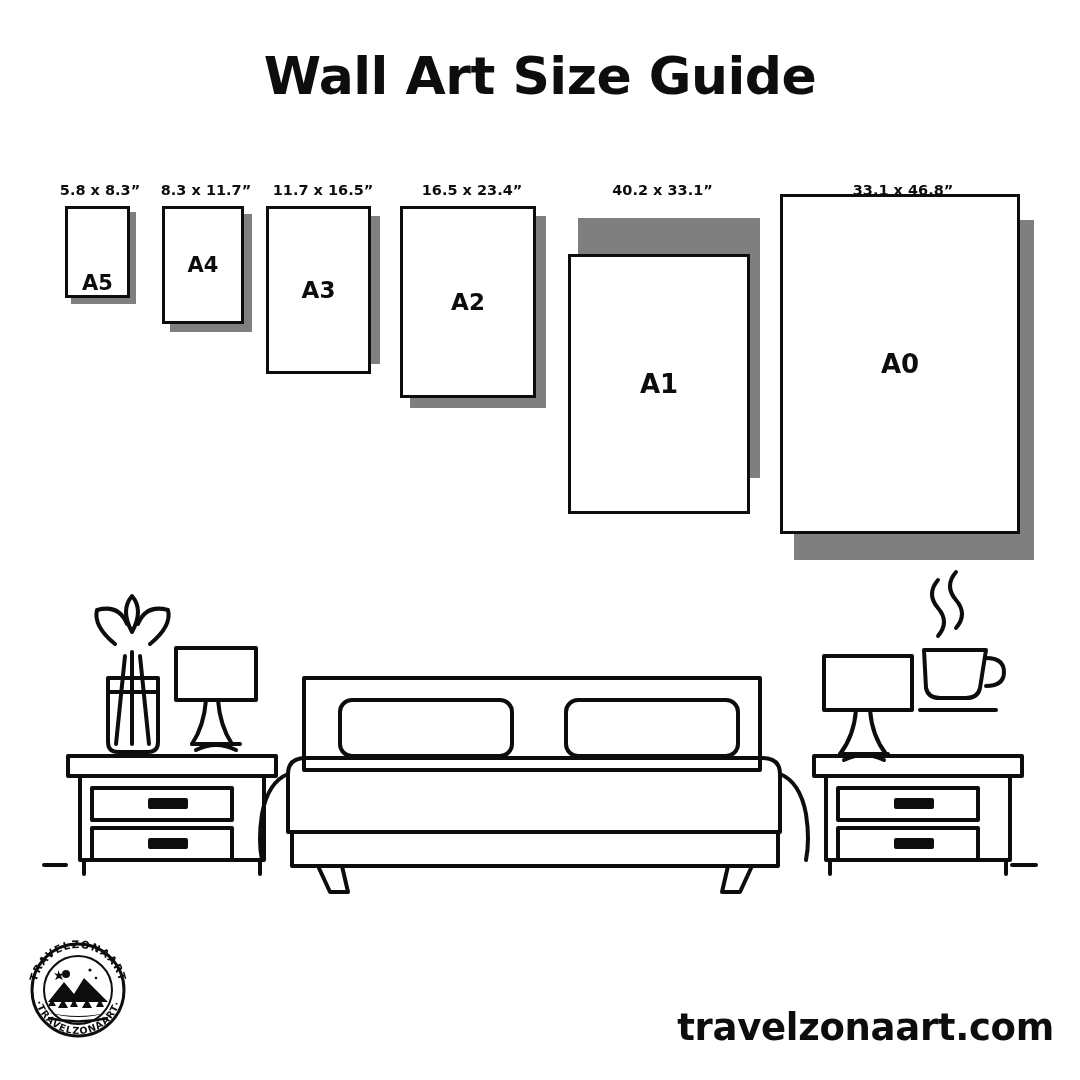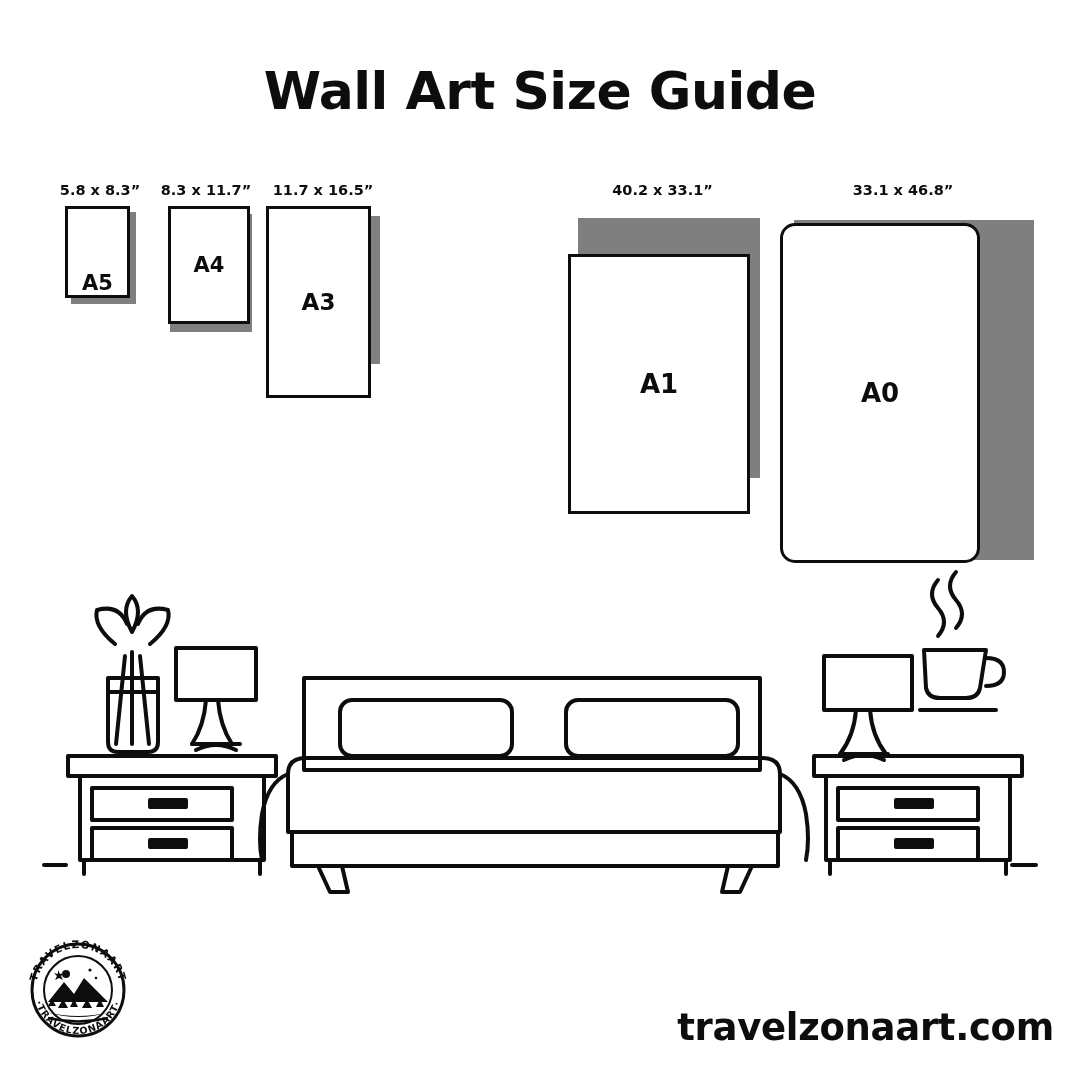--- a/index.html
+++ b/index.html
@@ -11,21 +11,21 @@
     width: 1080px;
     height: 1080px;
     position: relative;
     overflow: hidden;
     font-family: "DejaVu Sans", "Liberation Sans", sans-serif;
     color: #111111;
   }
 
   #page-title {
     position: absolute;
-    top: 61px;
+    top: 46px;
     left: 0;
     width: 1080px;
     text-align: center;
     font-size: 52px;
     font-weight: 700;
     letter-spacing: -0.5px;
     color: #0d0d0d;
   }
 
   
@@ -110,46 +110,53 @@
     <div class="frame-dim">5.8 x 8.3”</div>
     <div class="frame-shadow" style="left:16px; top:36px; width:65px; height:92px;"></div>
     <div class="frame-box" style="left:10px; top:30px; width:65px; height:92px;align-items:flex-end;">
       <span class="frame-label xs">A5</span>
     </div>
   </div>
 
   <div class="frame-group" style="left:152px; top:176px; width:108px; height:160px;">
     <div class="frame-dim">8.3 x 11.7”</div>
     <div class="frame-shadow" style="left:18px; top:38px; width:82px; height:118px;"></div>
-    <div class="frame-box" style="left:10px; top:30px; width:82px; height:118px;margin-left:6px;">
+    <div class="frame-box" style="left:10px; top:30px; width:82px; height:118px;">
       <span class="frame-label xs">A4</span>
     </div>
   </div>
 
   <div class="frame-group" style="left:258px; top:176px; width:130px; height:210px;">
     <div class="frame-dim">11.7 x 16.5”</div>
     <div class="frame-shadow" style="left:17px; top:40px; width:105px; height:148px;"></div>
-    <div class="frame-box" style="left:8px; top:30px; width:105px; height:192px;text-align:right;">
+    <div class="frame-box" style="left:8px; top:30px; width:105px; height:168px;text-align:right;">
       <span class="frame-label sm">A3</span>
     </div>
   </div>
 
+  <div class="frame-group" style="left:392px; top:176px; width:160px; height:260px;">
+    <div class="frame-dim">16.5 x 23.4”</div>
+    <div class="frame-shadow" style="left:18px; top:40px; width:136px; height:192px;"></div>
+    <div class="frame-box" style="left:8px; top:30px; width:136px; height:192px;">
+      <span class="frame-label sm">A2</span>
+    </div>
+  </div>
 
   <div class="frame-group" style="left:560px; top:176px; width:205px; height:330px;">
     <div class="frame-dim">40.2 x 33.1”</div>
     <div class="frame-shadow" style="left:18px; top:42px; width:182px; height:260px;"></div>
     <div class="frame-box" style="left:8px; top:30px; width:182px; height:260px;margin-top:48px;">
       <span class="frame-label">A1</span>
     </div>
   </div>
 
   <div class="frame-group" style="left:772px; top:176px; width:262px; height:420px;">
     <div class="frame-dim">33.1 x 46.8”</div>
     <div class="frame-shadow" style="left:22px; top:44px; width:240px; height:340px;"></div>
-    <div class="frame-box" style="left:8px; top:47px; width:200px; height:340px;border-radius:15px;">
+    <div class="frame-box" style="left:8px; top:18px; width:240px; height:340px;">
       <span class="frame-label">A0</span>
     </div>
   </div>
 
 </div>
 
 <div id="scene">
 <svg width="1080" height="370" viewBox="0 0 1080 370" xmlns="http://www.w3.org/2000/svg" fill="none" stroke="#0d0d0d" stroke-width="4" stroke-linecap="round" stroke-linejoin="round">
 
   <g>

